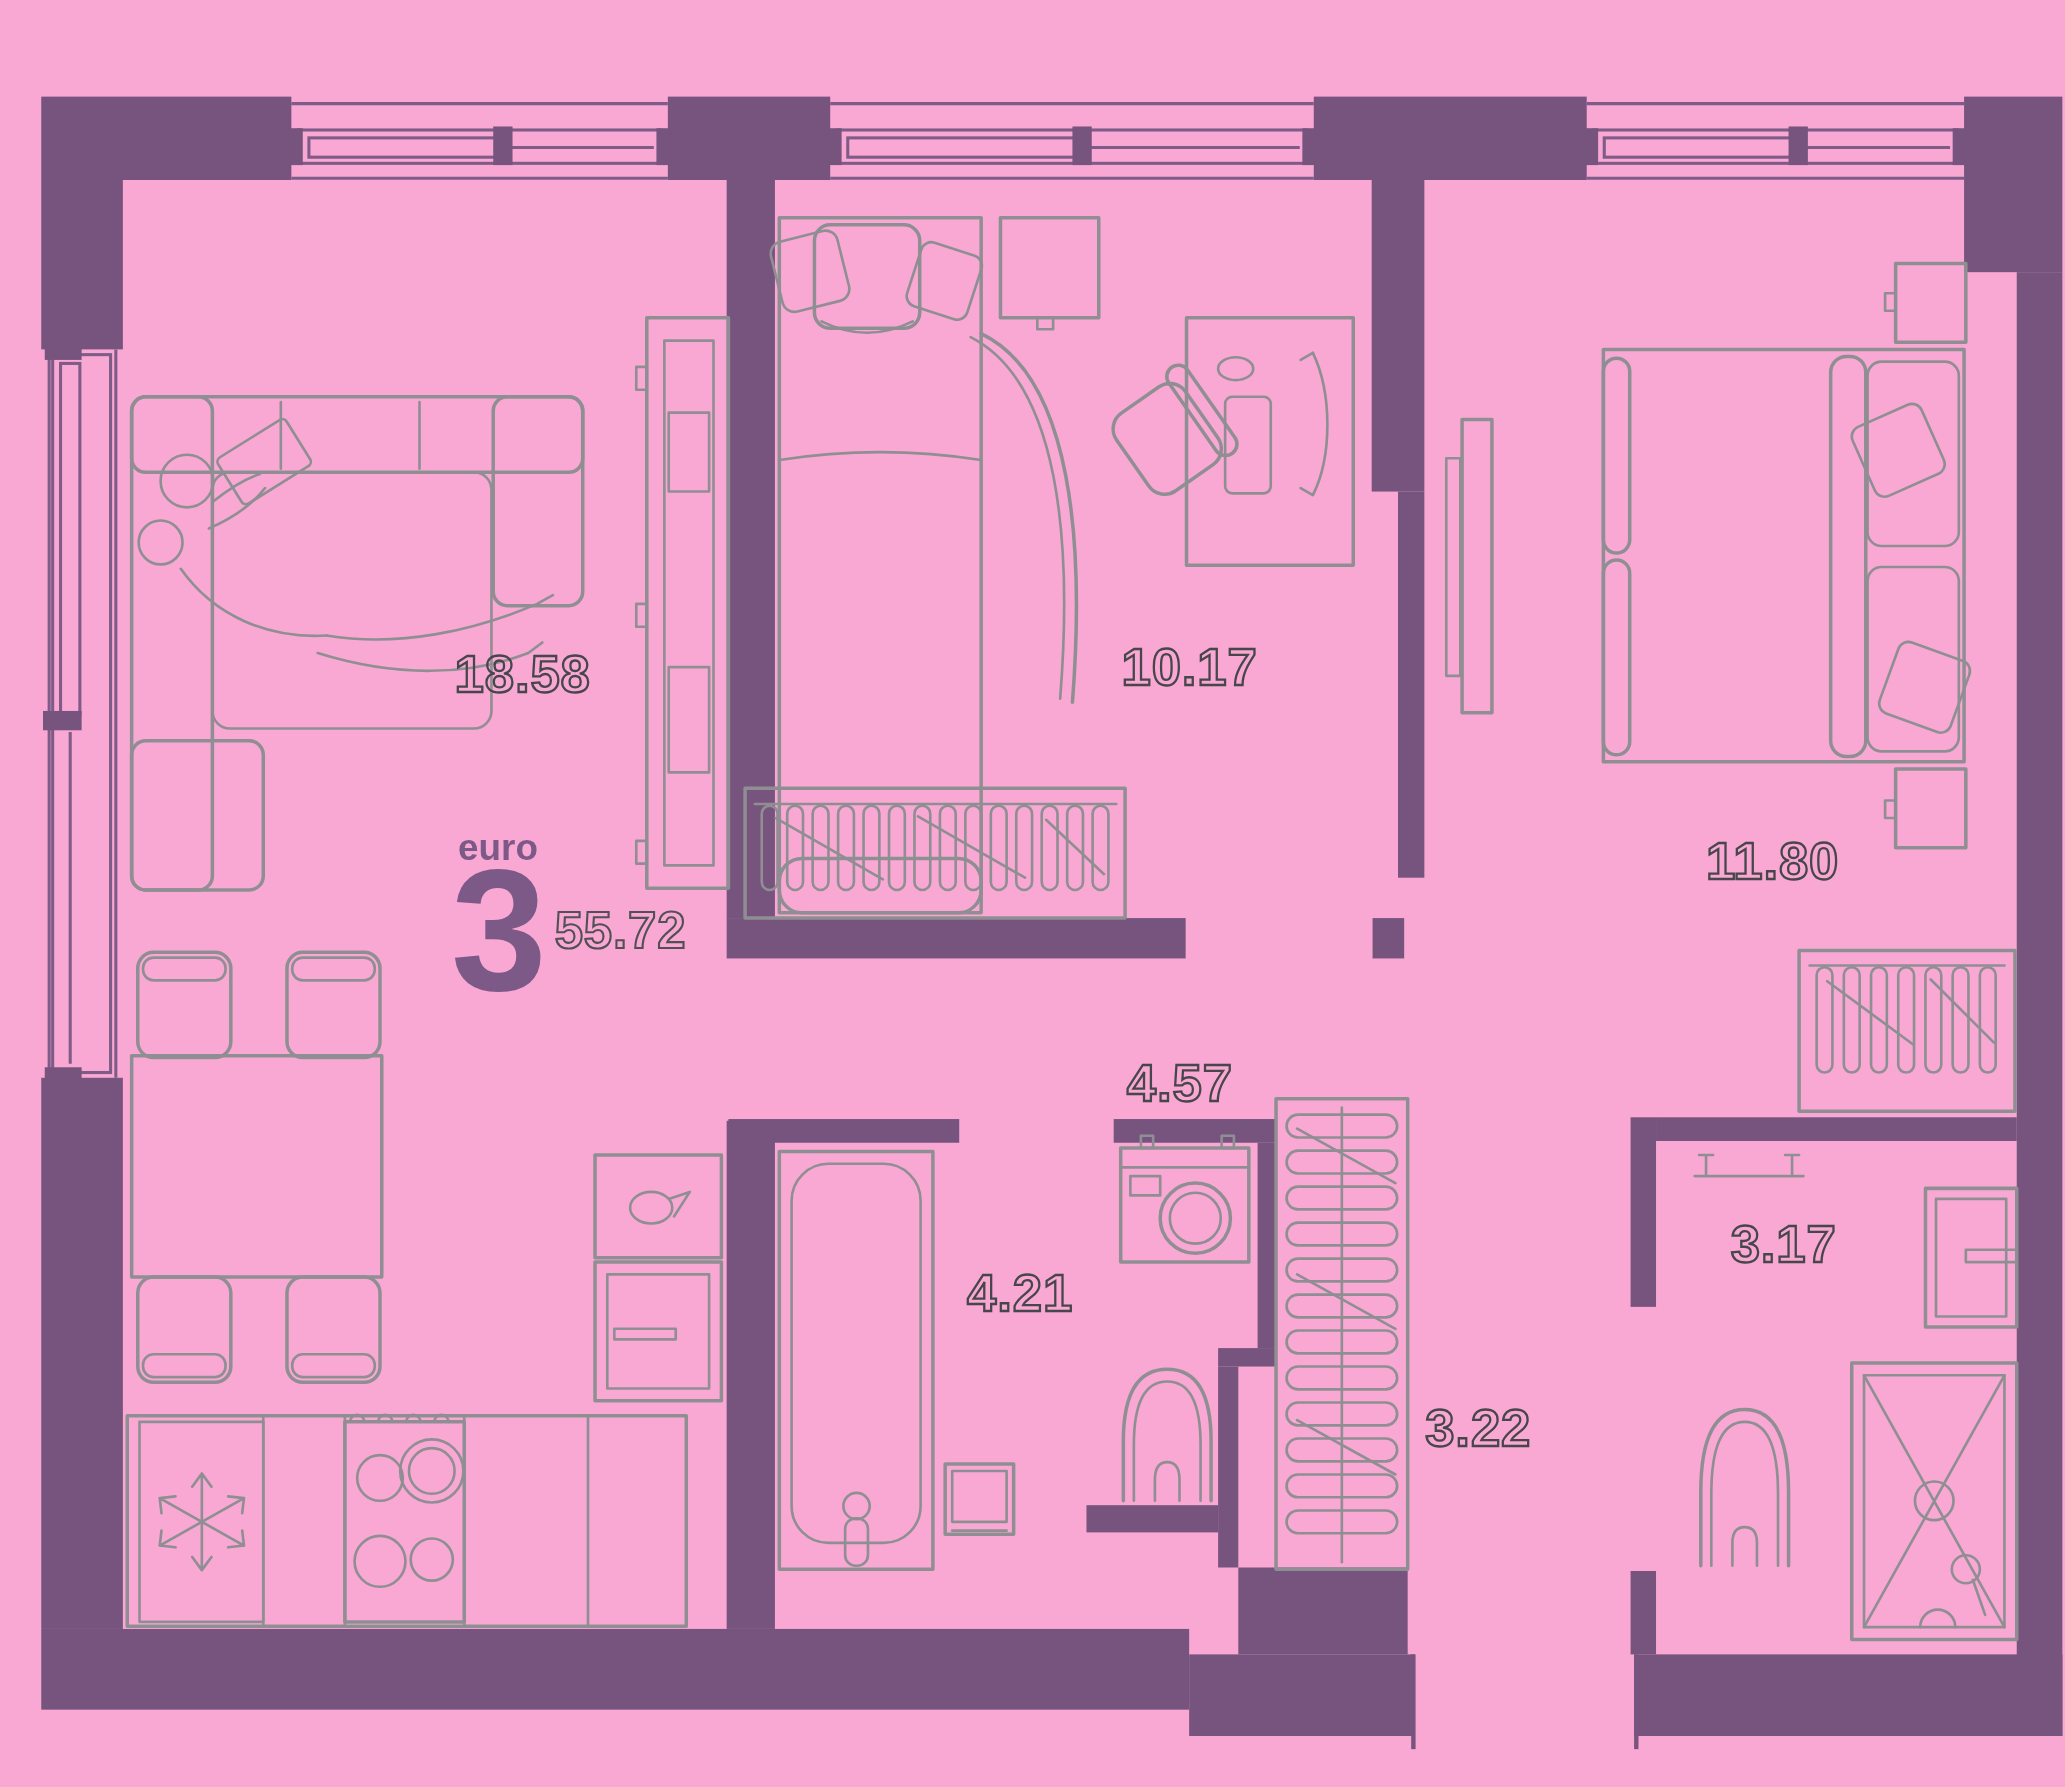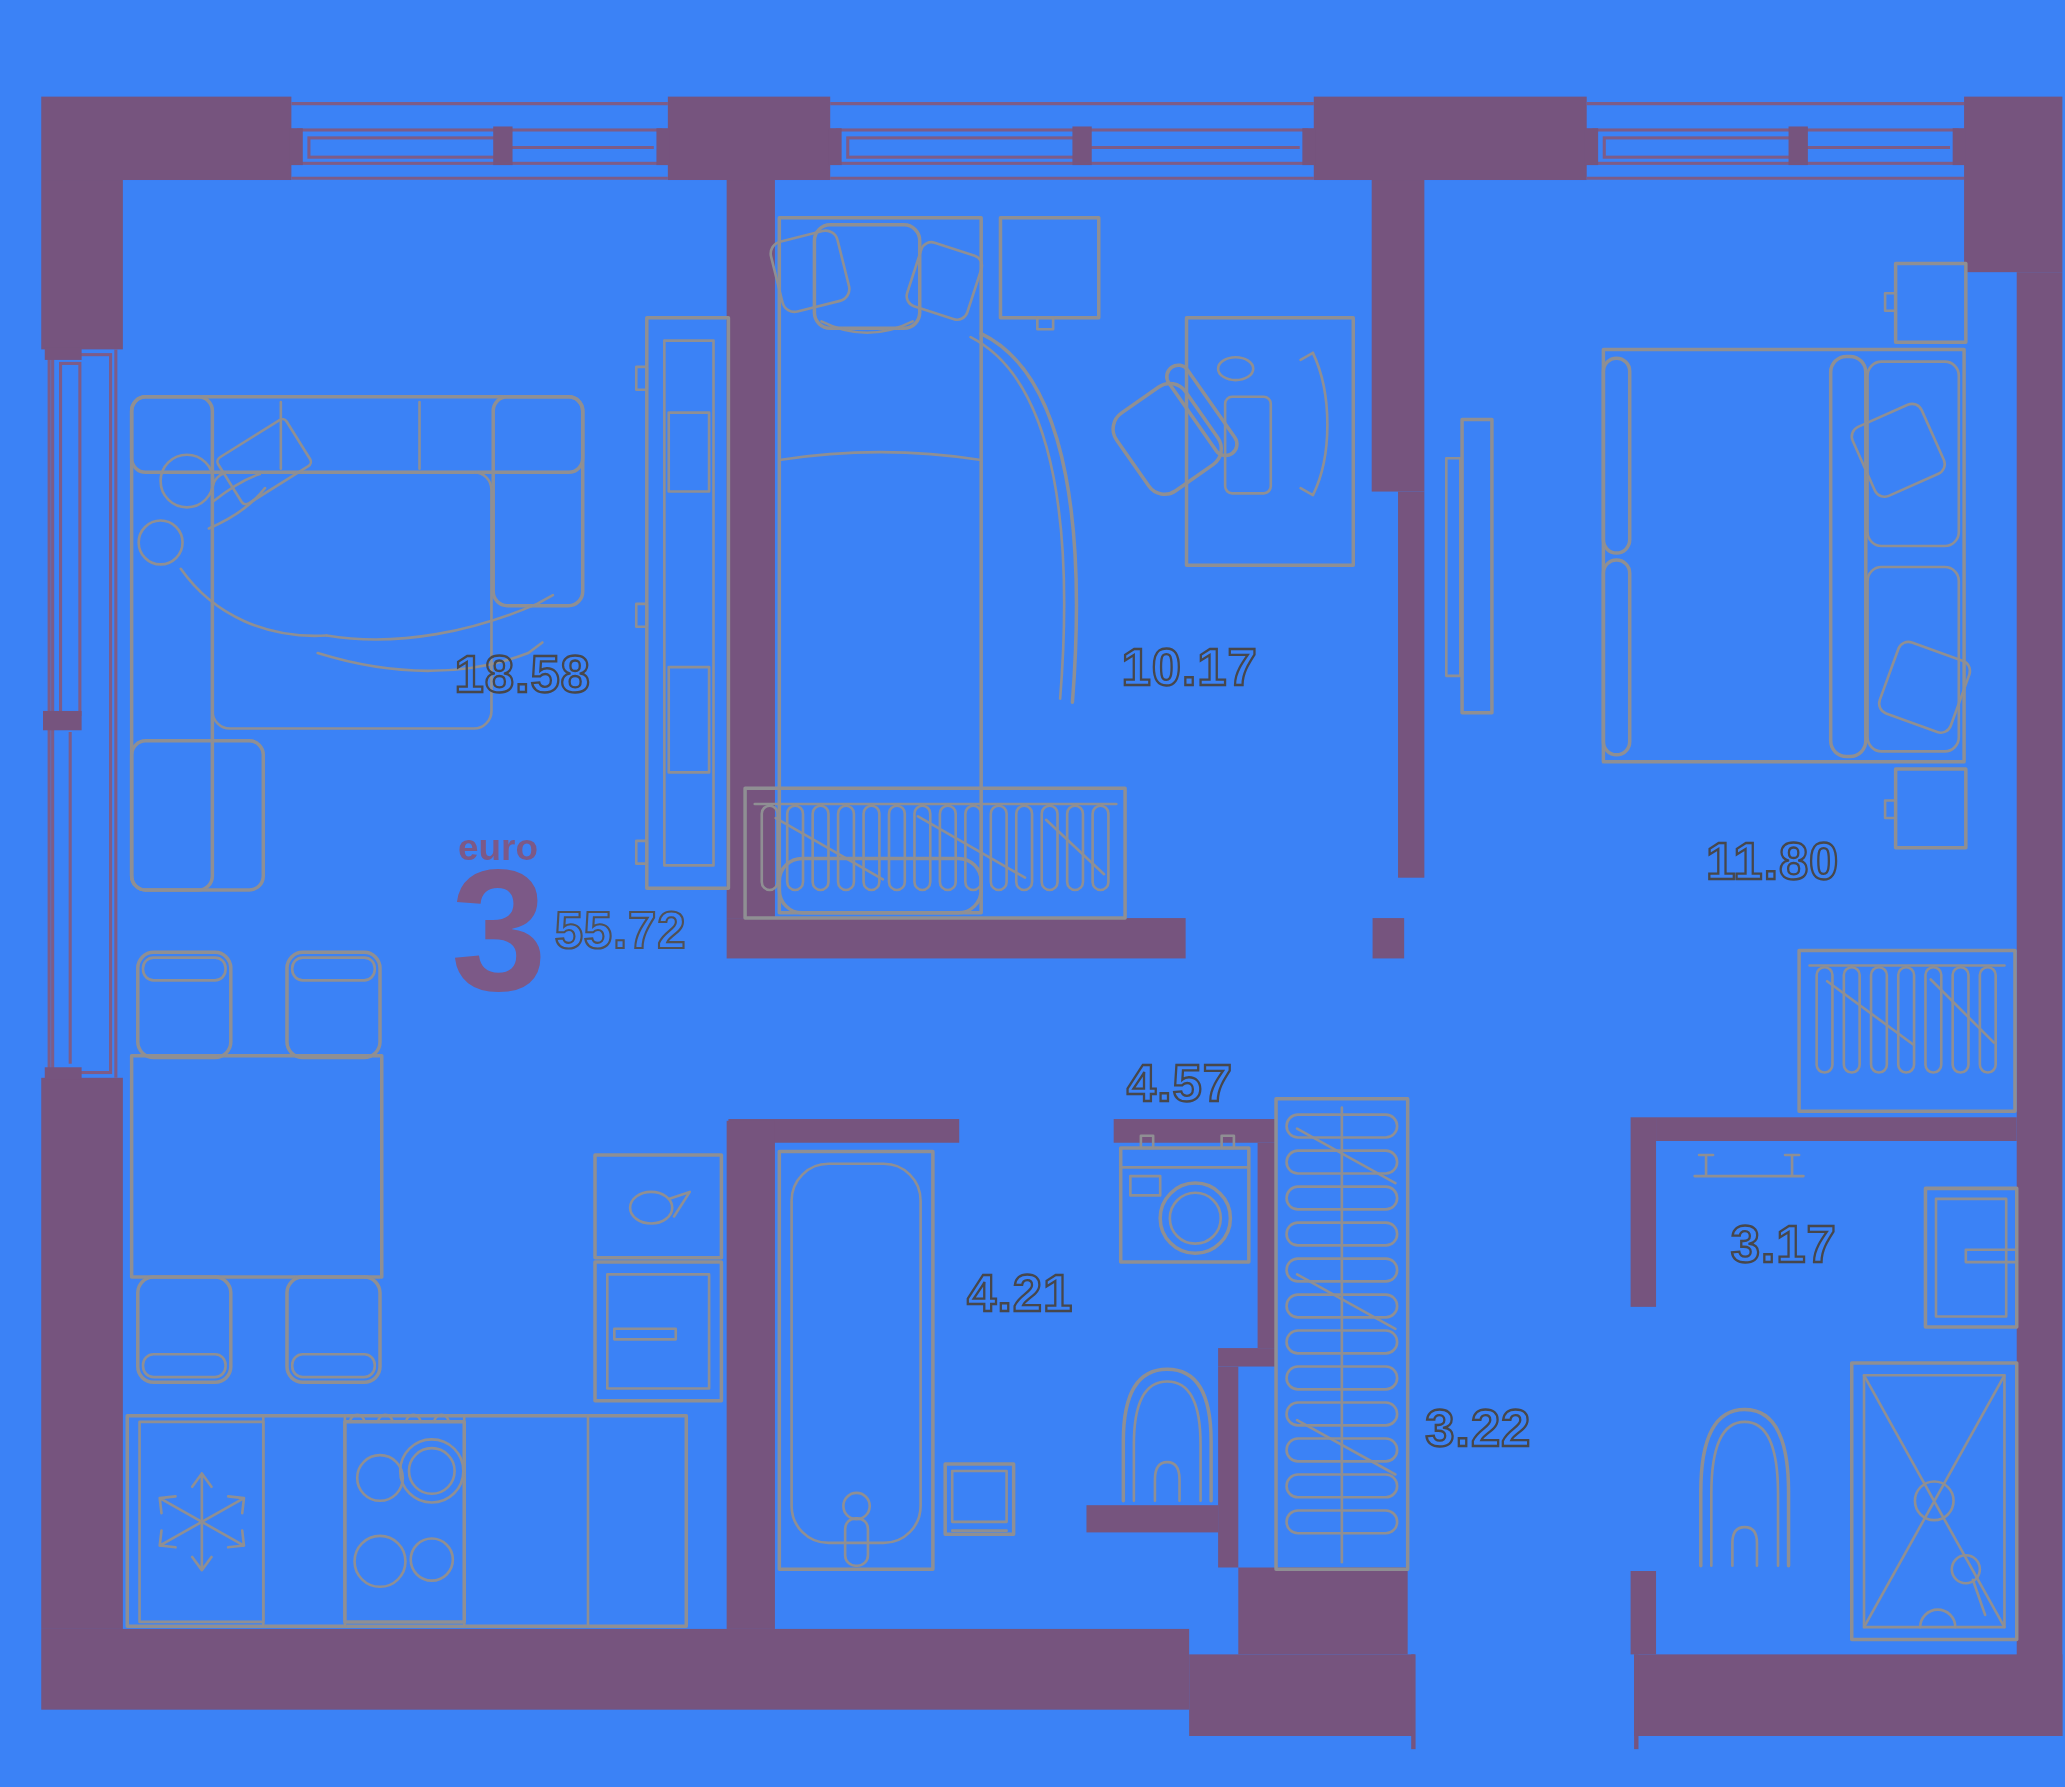--- a/index.html
+++ b/index.html
@@ -1,16 +1,16 @@
 <!DOCTYPE html>
 <html style="font-size:14px"><head>
 <meta charset="utf-8">
 <style>
   html,body{margin:0;padding:0;background:#000;}
-  .plan-wrap{position:relative;width:2065px;height:1787px;background:#3b82f6;overflow:hidden;}
+  .plan-wrap{position:relative;width:2065px;height:1787px;background:#f9a8d4;overflow:hidden;}
   svg{display:block;}
   .wall{fill:#76547E;stroke:none;}
   .winline{stroke:#7E5C87;stroke-width:3.5;fill:none;}
   .wincap{fill:#76547E;}
   .furn{stroke:#8F8F93;stroke-width:4;fill:none;stroke-linecap:round;stroke-linejoin:round;}
   .furn-thin{stroke:#8F8F93;stroke-width:3;fill:none;stroke-linecap:round;stroke-linejoin:round;}
   .area-label{font-family:"Liberation Sans",sans-serif;font-weight:bold;font-size:60px;letter-spacing:1px;
     fill:none;stroke:#47474B;stroke-width:2.6px;}
   .badge-word{font-family:"Liberation Sans",sans-serif;font-weight:bold;font-size:42px;fill:#7C5987;}
   .badge-num{font-family:"Liberation Sans",sans-serif;font-weight:bold;font-size:196px;fill:#7C5987;}

